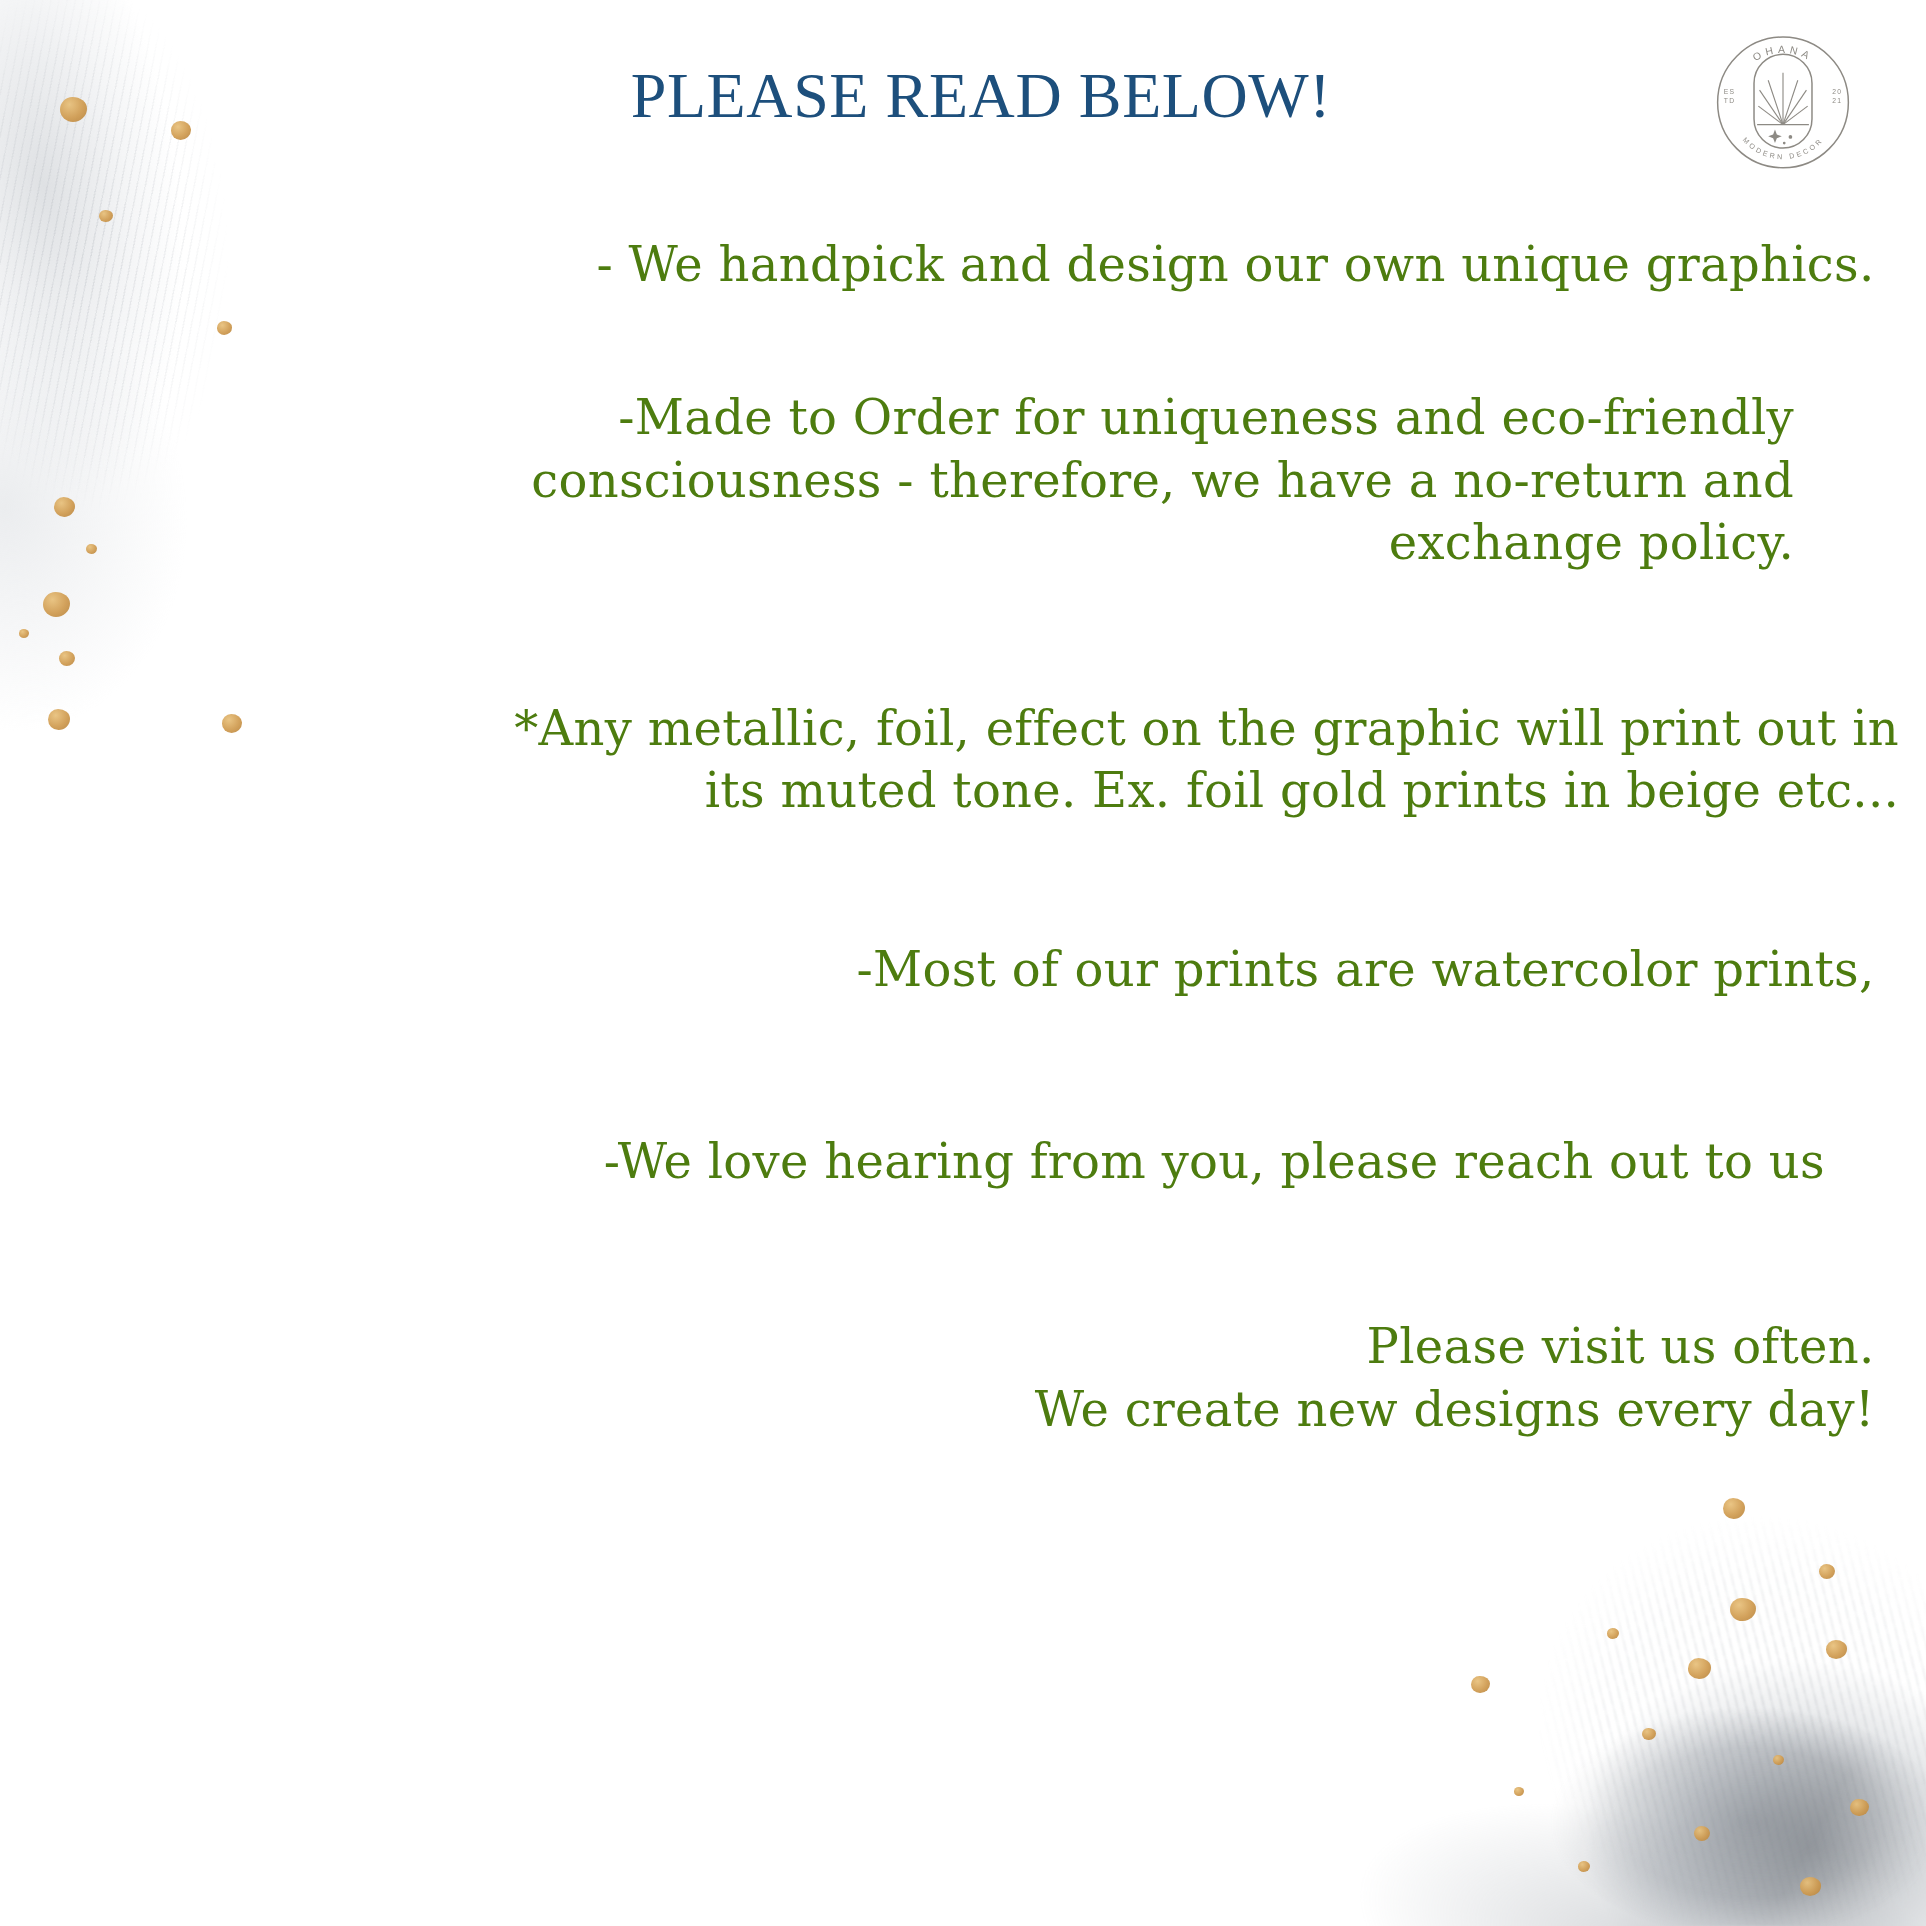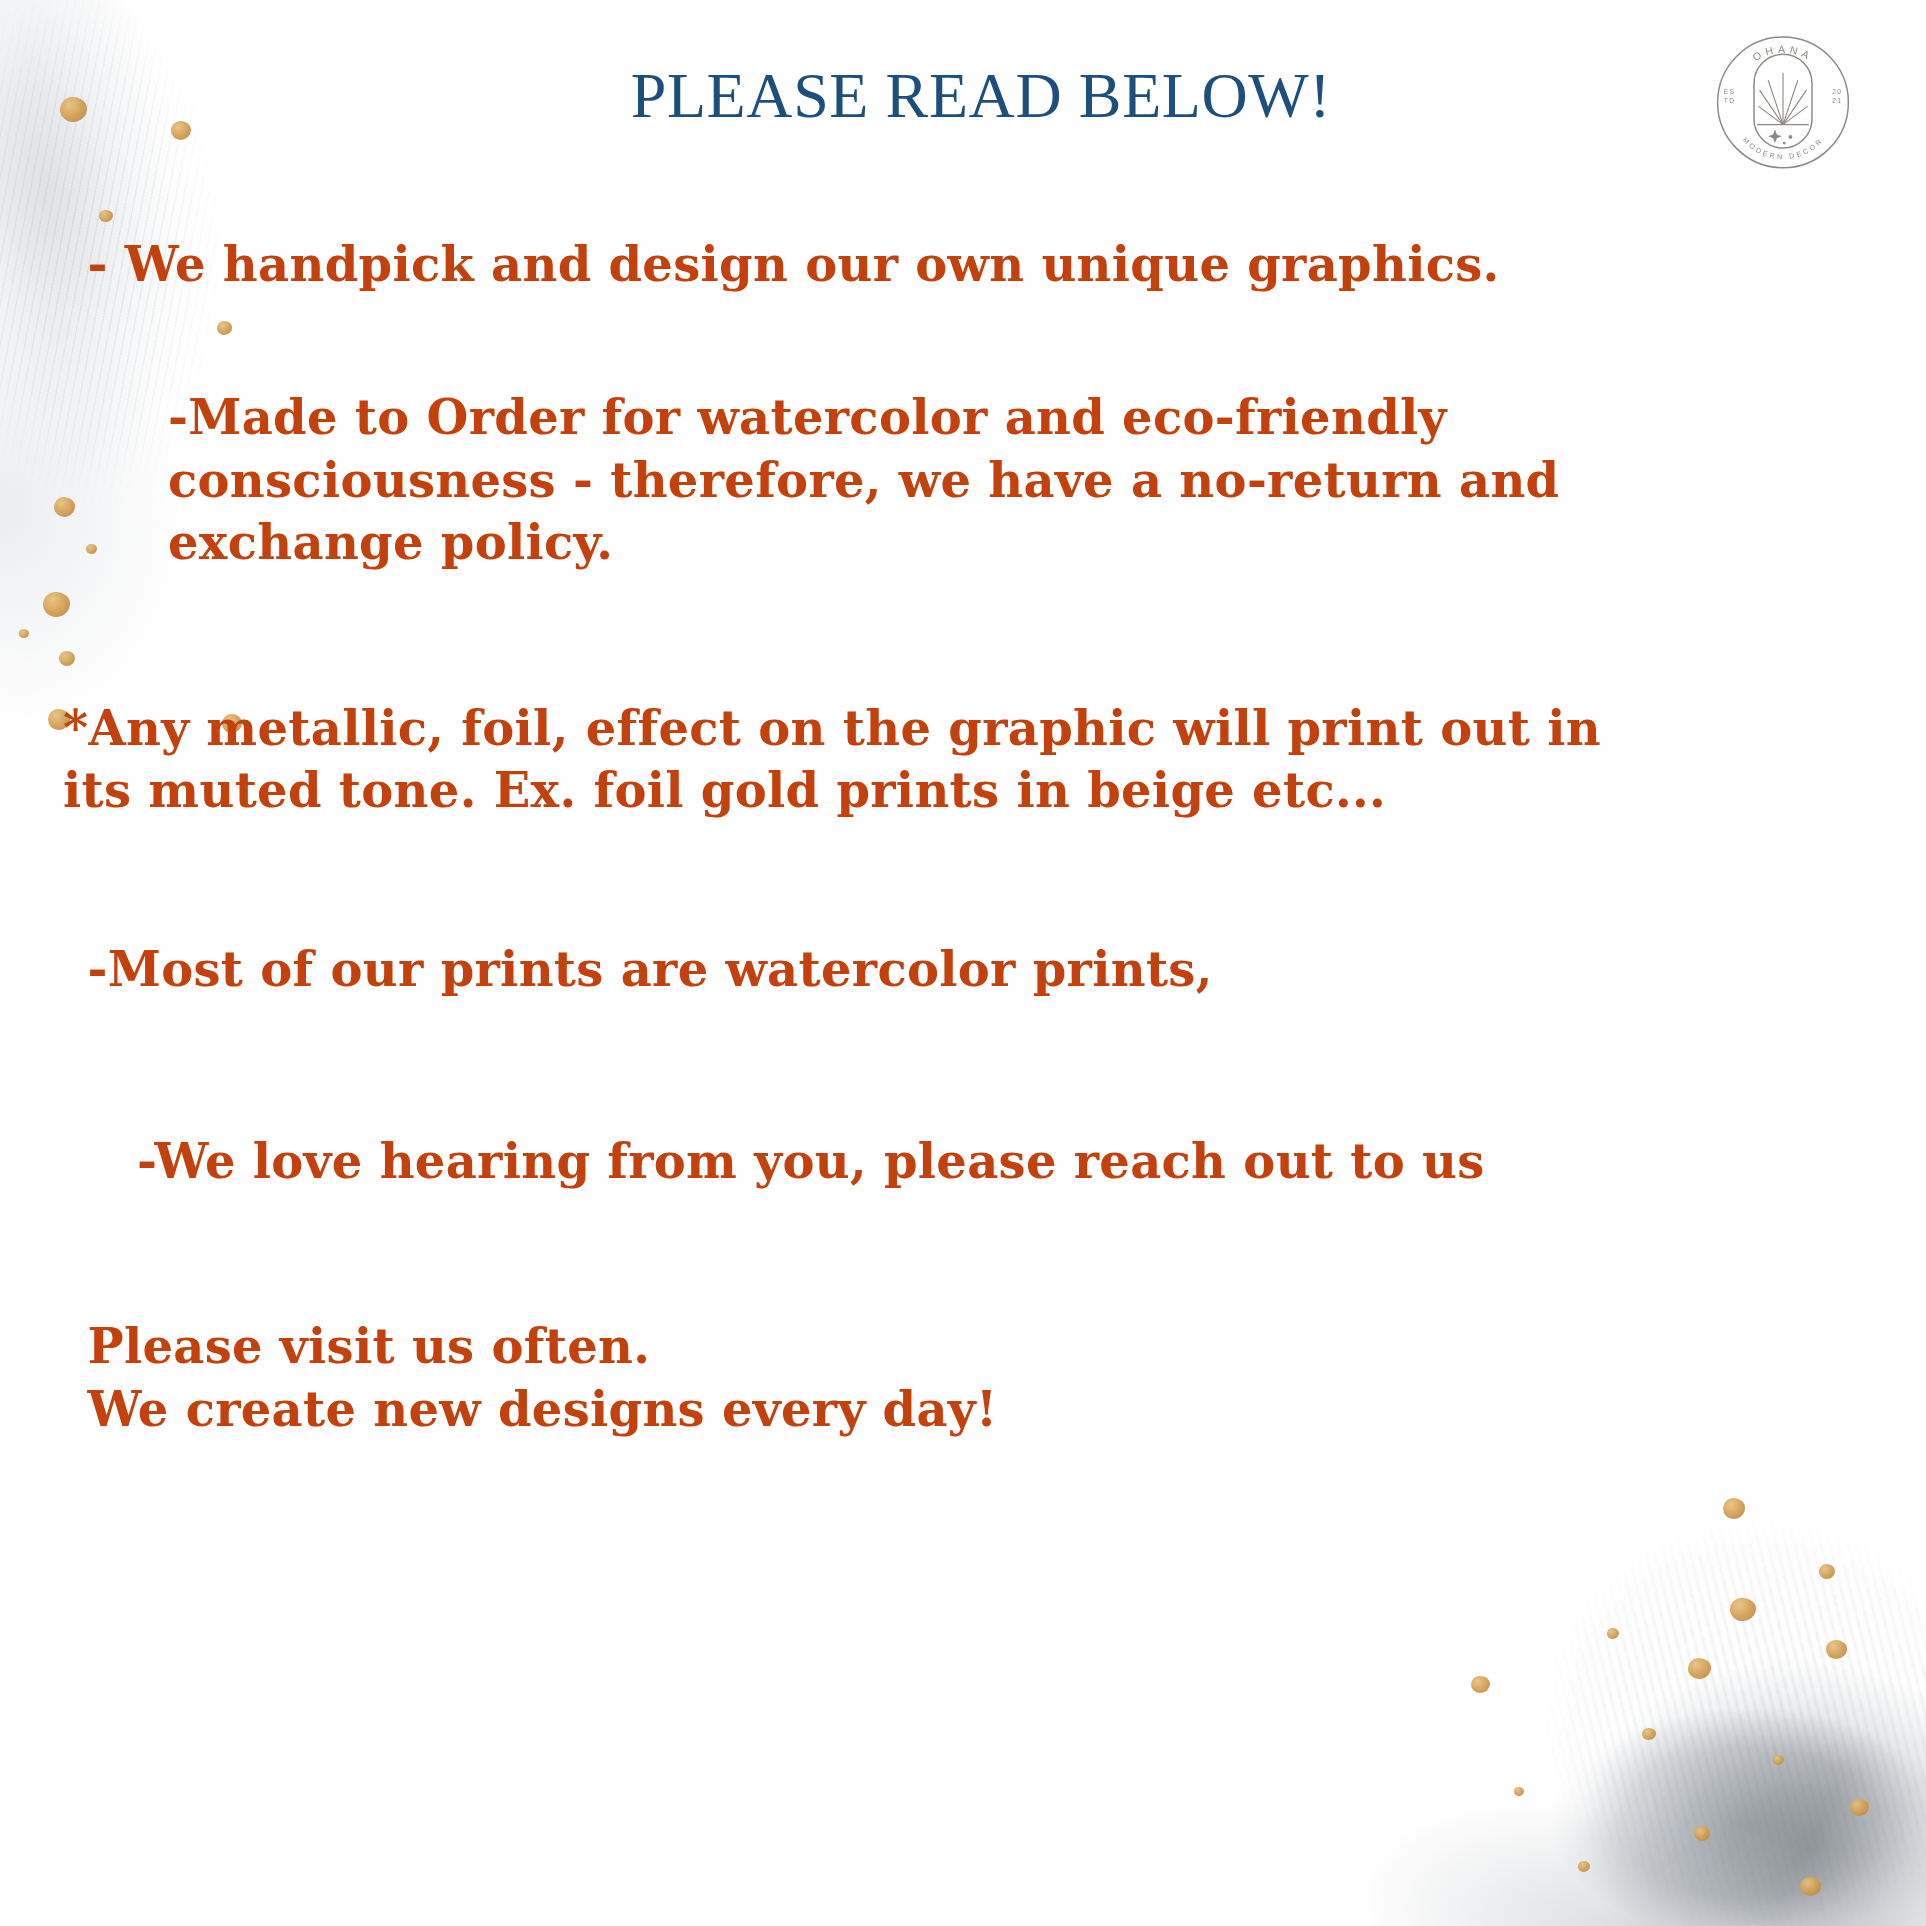--- a/index.html
+++ b/index.html
@@ -128,24 +128,24 @@
     font-size: 64px;
     letter-spacing: 0.6px;
     color: #1d4f7c;
     font-weight: 400;
     margin: 0;
     text-align: center;
   }
 
   .block {
     width: 1837px;
-    text-align: left;
-    color: #c2410c;
+    text-align: right;
+    color: #4d7c0f;
     font-family: "DejaVu Serif", "Liberation Serif", serif;
-    font-weight: 700;
+    font-weight: 400;
     font-size: 48px;
     line-height: 1.30;
     letter-spacing: 0.3px;
     padding: 0 25px;
     box-sizing: border-box;
   }
   .b1 { margin-top: 100px; }
   .b2 { margin-top: 91px; width: 1676px; }
   .b3 { margin-top: 123px; width: 1886px; }
   .b4 { margin-top: 117px; }
@@ -221,21 +221,21 @@
 
 <div class="content">
 
   <h1 class="headline">PLEASE READ BELOW!</h1>
 
   <div class="block b1">
     <span class="line">- We handpick and design our own unique graphics.</span>
   </div>
 
   <div class="block b2">
-    <span class="line">-Made to Order for watercolor and eco-friendly</span>
+    <span class="line">-Made to Order for uniqueness and eco-friendly</span>
     <span class="line">consciousness - therefore, we have a no-return and</span>
     <span class="line">exchange policy.</span>
   </div>
 
   <div class="block b3">
     <span class="line">*Any metallic, foil, effect on the graphic will print out in</span>
     <span class="line">its muted tone. Ex. foil gold prints in beige etc...</span>
   </div>
 
   <div class="block b4">

